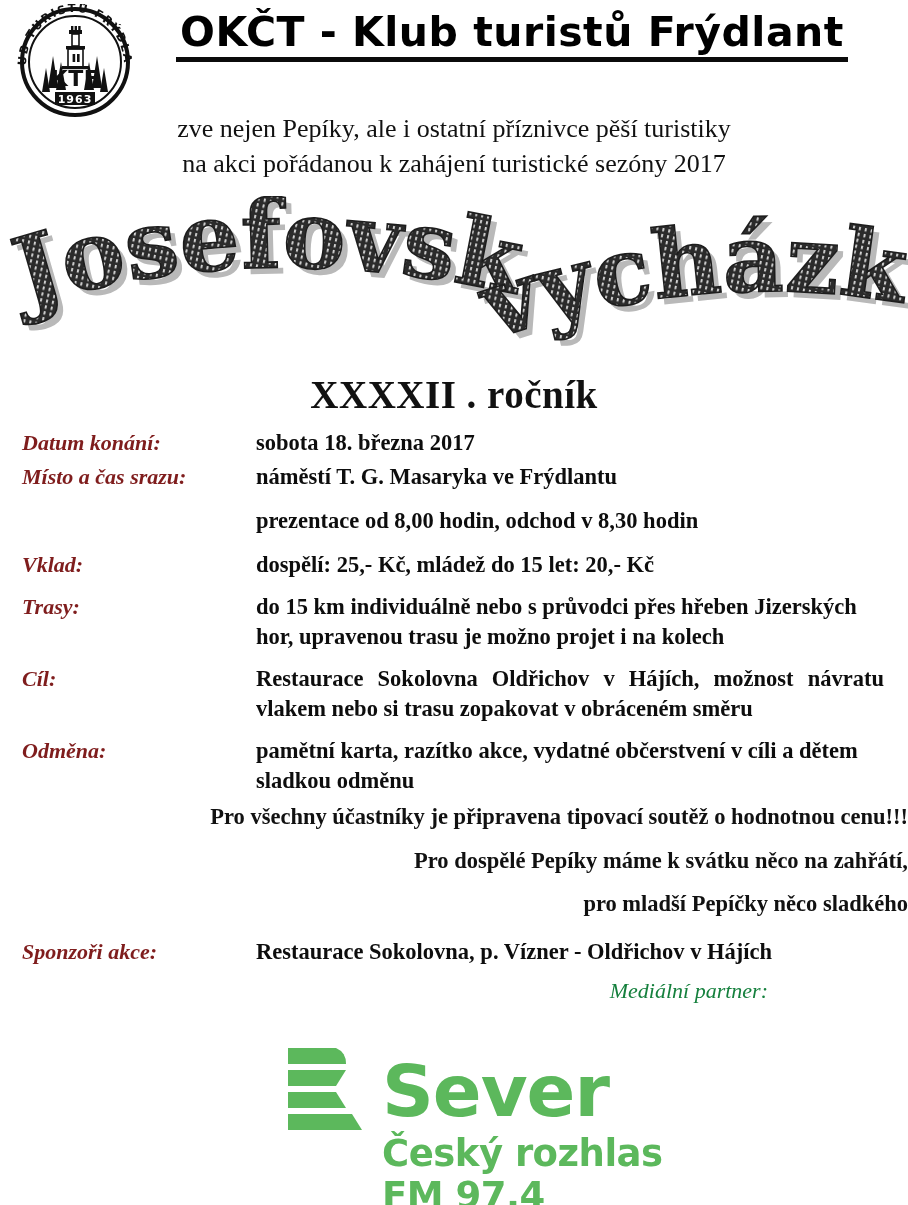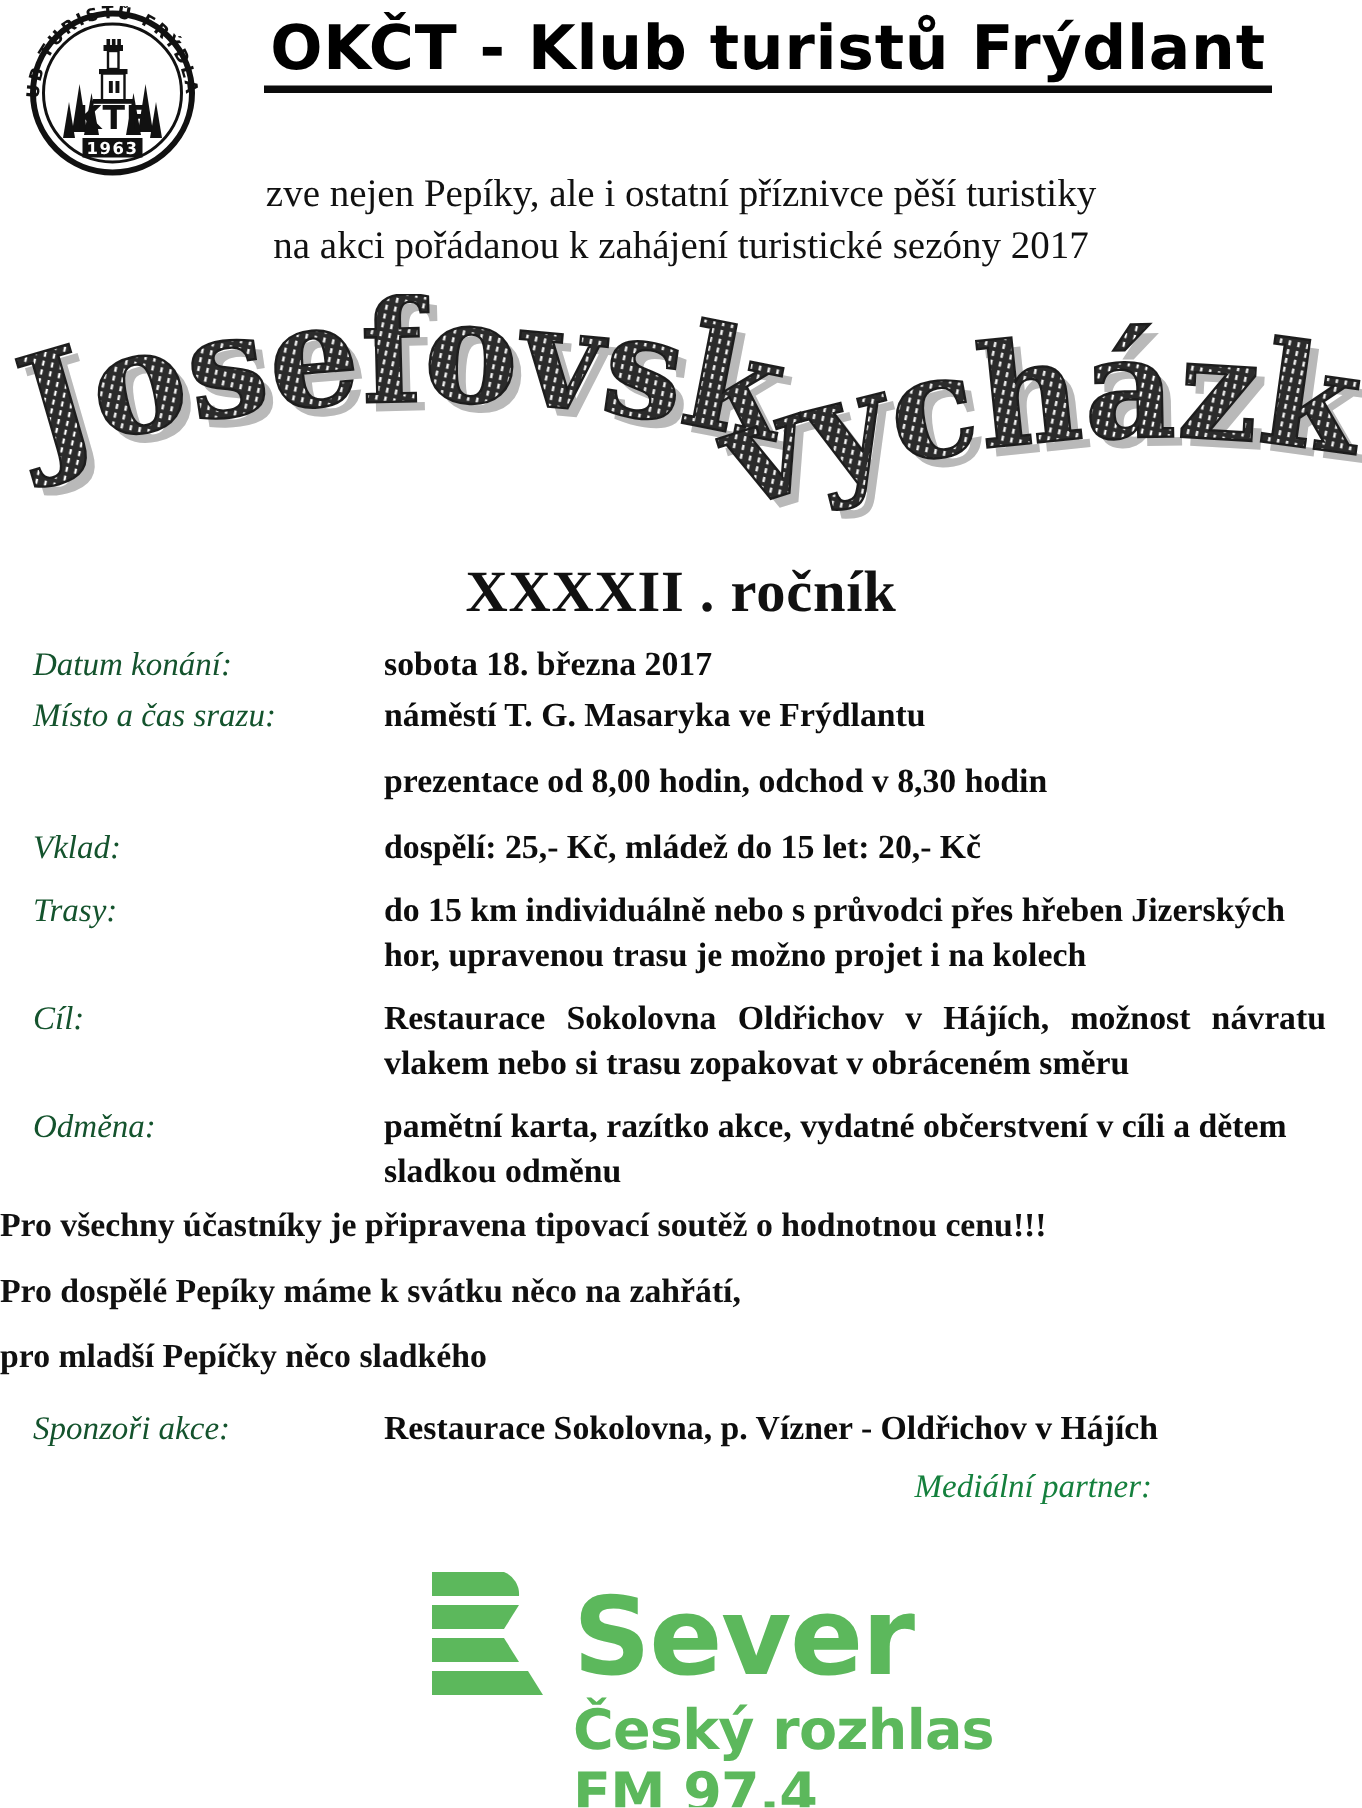--- a/index.html
+++ b/index.html
@@ -108,21 +108,22 @@
     margin-bottom: 4px;
   }
   .row-label {
     position: absolute;
     left: 0;
     top: 0;
     width: 225px;
     font-style: italic;
     font-size: 22px;
     line-height: 30px;
-    color: #14532d;
+    color: #7f1d1d;
+    font-weight: bold;
   }
   .row-values {
     margin-left: 234px;
     font-weight: bold;
     font-size: 22.5px;
     line-height: 30px;
     color: #0d0d0d;
   }
   .row-values .vline { display: block; }
   .row-values .vline.gap { margin-top: 14px; }
@@ -130,21 +131,21 @@
     text-align: justify;
     text-align-last: justify;
   }
 
   
   .promo {
     position: absolute;
     left: 0;
     top: 806px;
     width: 908px;
-    text-align: left;
+    text-align: right;
   }
   .promo div {
     font-weight: bold;
     font-size: 22.5px;
     line-height: 1.0;
     margin-bottom: 21px;
   }
 
   
   .sponsor-row {

